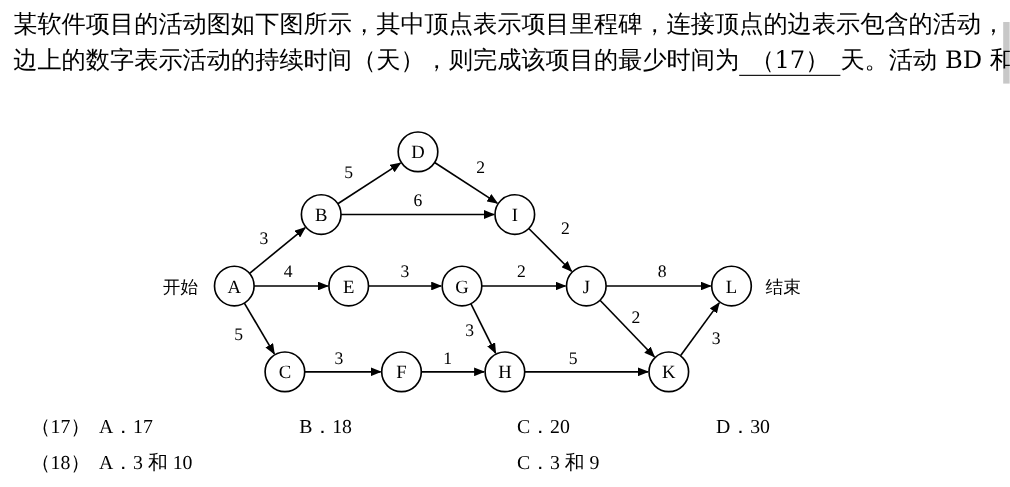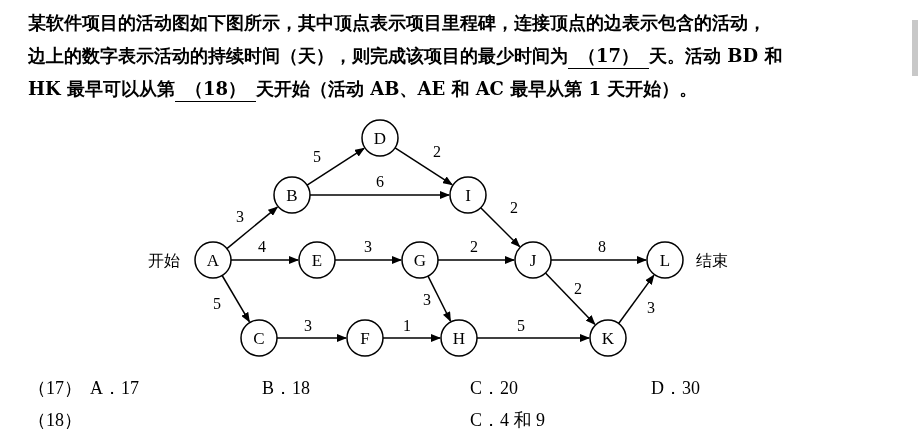--- a/index.html
+++ b/index.html
@@ -1,18 +1,18 @@
 <!DOCTYPE html>
 <html><head>
 <meta charset="utf-8">
 <style>
   html, body { margin:0; padding:0; background:#ffffff; }
   body { width:918px; height:443px; position:relative; overflow:hidden;
          font-family:"DejaVu Serif","Liberation Serif",serif; color:#000; }
-  .para { position:absolute; left:28px; top:6px; width:880px; font-size:18px; line-height:33px;font-weight:bold; }
+  .para { position:absolute; left:12px; top:6px; width:880px; font-size:22px; line-height:33px; }
   .line { white-space:nowrap; height:33px; }
   .blank { display:inline-block; border-bottom:1.5px solid #000; padding:0 10px; line-height:24px; }
   .scrollbar { position:absolute; left:912px; top:20px; width:6px; height:56px; background:#c8c8c8; }
   svg { position:absolute; left:0; top:0; }
   .nodetext { font-family:"Liberation Serif","DejaVu Serif",serif; font-size:17px; }
   .wtext { font-family:"Liberation Serif","DejaVu Serif",serif; font-size:16px; }
   .cntext { font-family:"DejaVu Sans","Liberation Sans",sans-serif; font-size:16px; }
   .options { position:absolute; left:28px; top:376px; font-size:18px; }
   .opt-row { position:relative; height:32px; width:880px; }
   .opt { position:absolute; top:0; white-space:nowrap; font-family:"Liberation Serif","DejaVu Serif",serif; }
@@ -21,23 +21,20 @@
 <body>
 
 <div class="scrollbar"></div>
 
 <div class="para">
   <div class="line">
     <span>某软件项目的活动图如下图所示，其中顶点表示项目里程碑，连接顶点的边表示包含的活动，</span>
   </div>
   <div class="line">
     <span>边上的数字表示活动的持续时间（天），则完成该项目的最少时间为</span><span class="blank">（17）</span><span>天。活动 BD 和</span>
-  </div>
-  <div class="line">
-    <span>HK 最早可以从第</span><span class="blank">（18）</span><span>天开始（活动 AB、AE 和 AC 最早从第 1 天开始）。</span>
   </div>
 </div>
 
 <svg id="diagram" width="918" height="443">
   <defs>
     <marker id="arrow" markerWidth="10" markerHeight="8" refX="9" refY="4" orient="auto" markerUnits="userSpaceOnUse">
       <path d="M0,0 L10,4 L0,8 z" fill="#000"></path>
     </marker>
   </defs>
   <g id="edges">
@@ -125,21 +122,22 @@
       </g>
     </g>
   <text id="start-label" class="cntext" x="148" y="266">开始</text>
   <text id="end-label" class="cntext" x="696" y="266">结束</text>
 </svg>
 
 <div class="options">
   <div class="opt-row">
     <span class="opt" style="left:0px">（17）</span>
     <span class="opt" style="left:62px">A．17</span>
-    <span class="opt" style="left:234px">B．18</span>
+    <span class="opt" style="left:244px">B．18</span>
     <span class="opt" style="left:442px">C．20</span>
     <span class="opt" style="left:623px">D．30</span>
   </div>
   <div class="opt-row">
     <span class="opt" style="left:0px">（18）</span>
-    <span class="opt" style="left:442px">C．4 和 9</span>
+    <span class="opt" style="left:62px">A．3 和 10</span>
+    <span class="opt" style="left:442px">C．3 和 9</span>
   </div>
 </div>
 
 </body></html>

